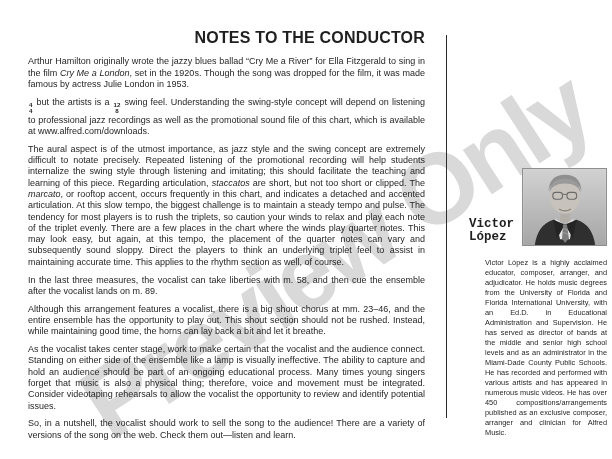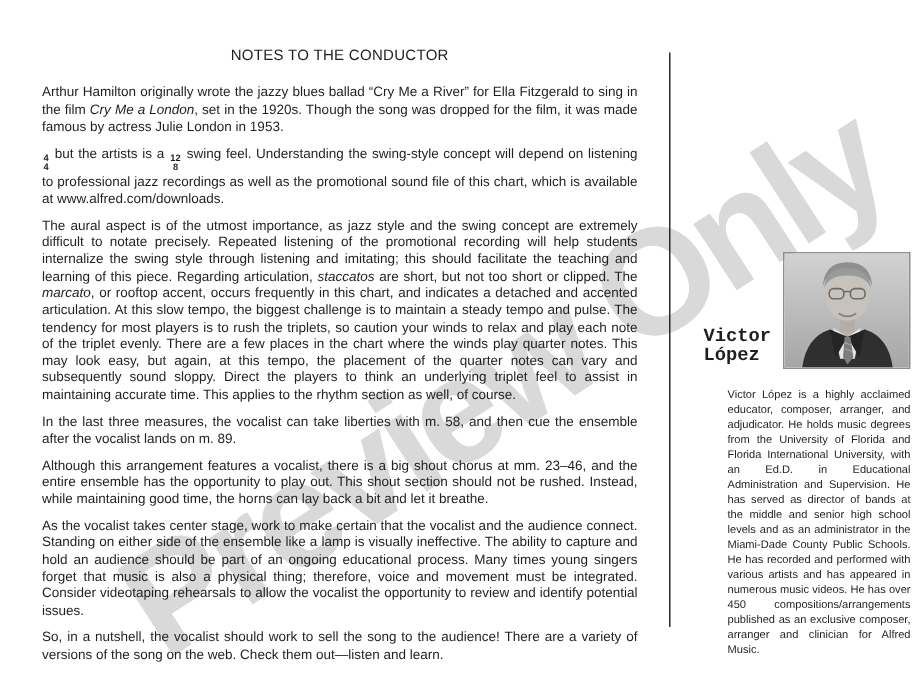--- a/index.html
+++ b/index.html
@@ -26,23 +26,23 @@
   .main{
     position:absolute;
     left:28px;top:26px;
     width:397px;
     z-index:1;
     text-align:justify;
     font-size:9px;
     line-height:11.3px;
   }
   .main h1{
-    font-size:10px;
-    font-weight:normal;
-    text-align:center;
+    font-size:16px;
+    font-weight:bold;
+    text-align:right;
     letter-spacing:.2px;
     margin:6px 0 13px 0;
   }
   .main p{margin:0 0 6.5px 0;}
   .it{font-style:italic;}
   .frac{
     display:inline-flex;
     flex-direction:column;
     align-items:center;
     vertical-align:-2px;

